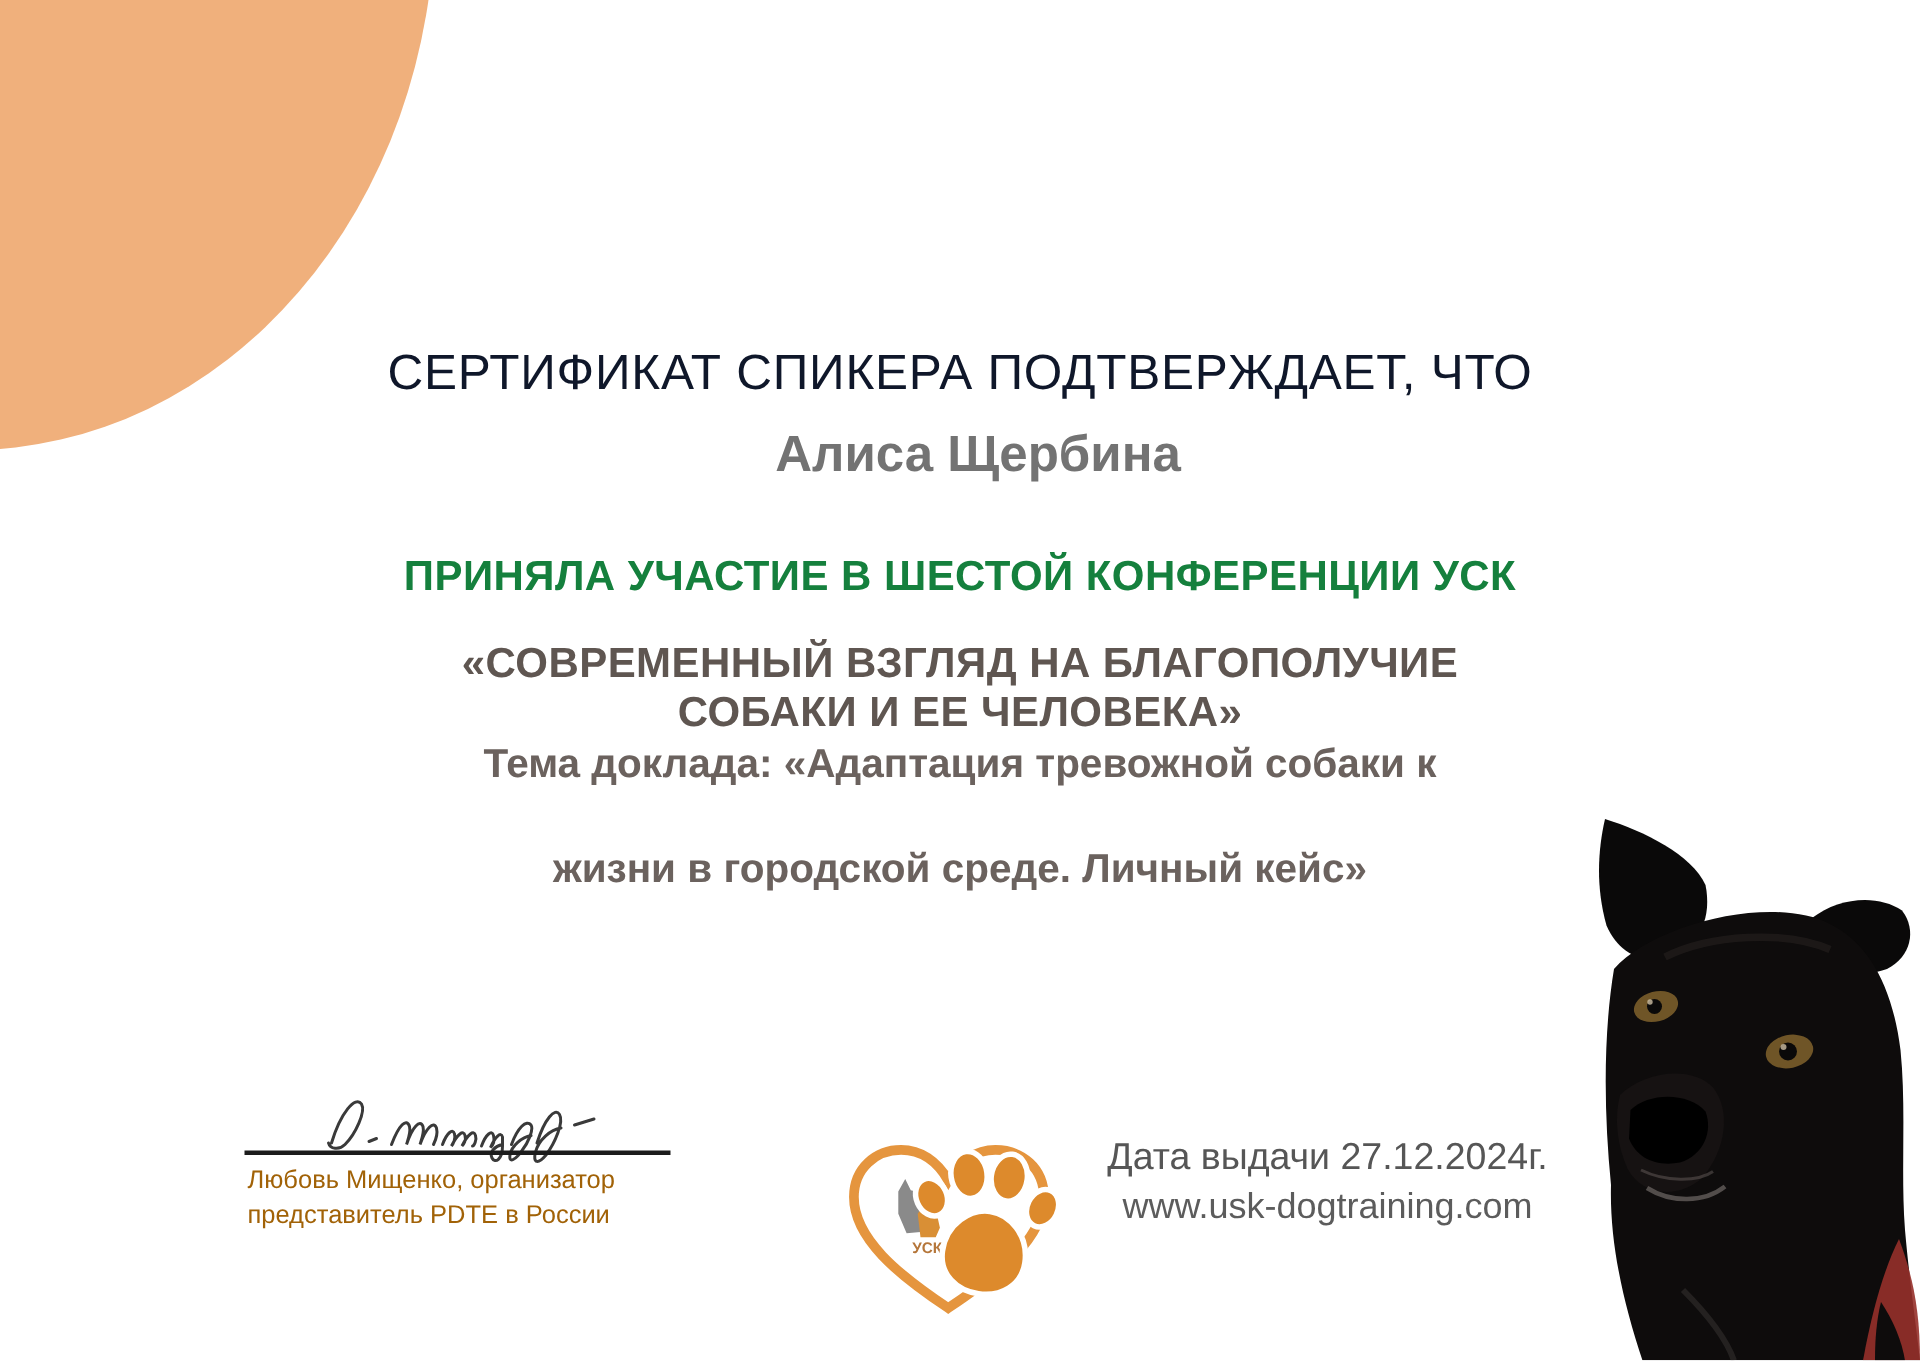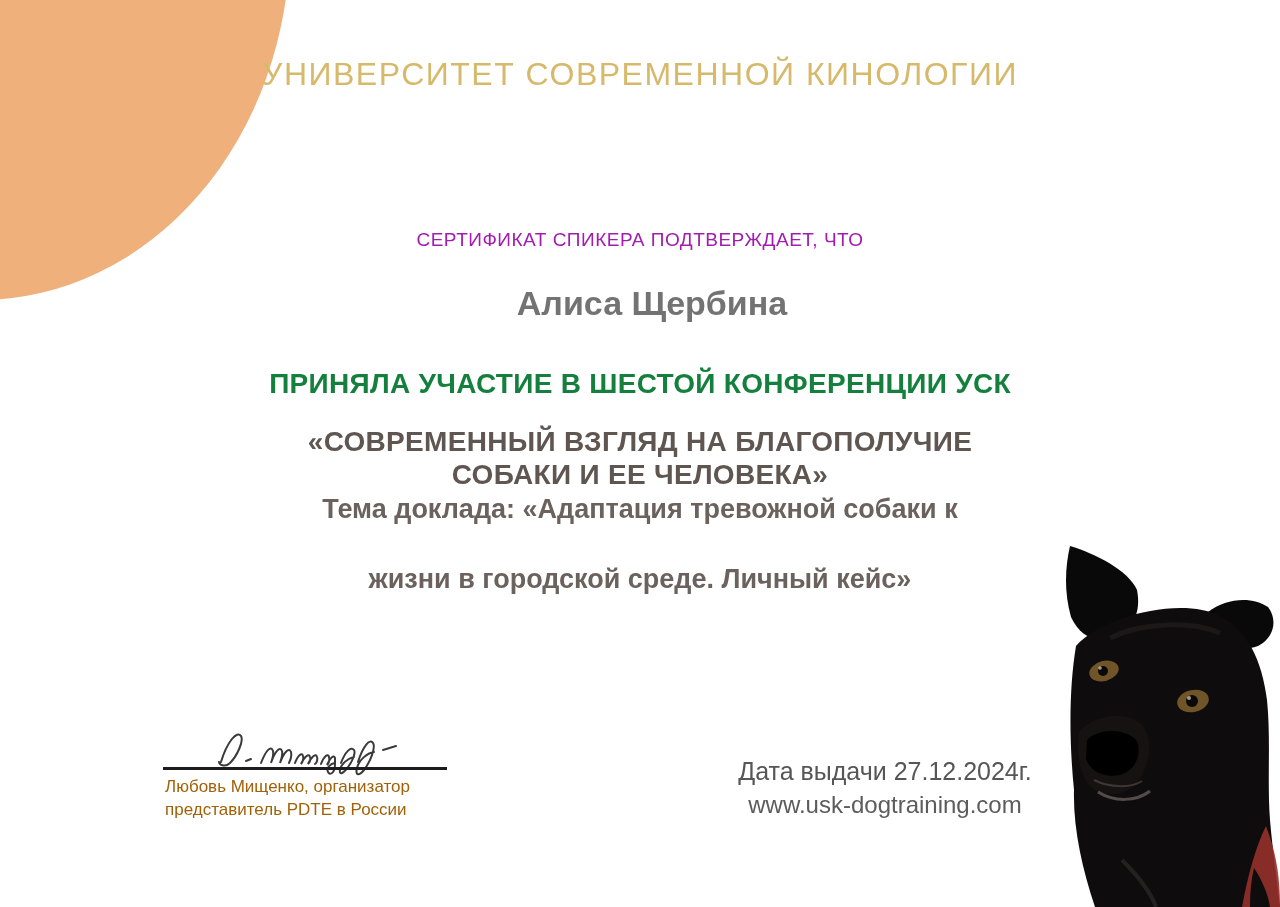--- a/index.html
+++ b/index.html
@@ -32,23 +32,23 @@
   }
   .university-title {
     top: 56px;
     font-size: 32px;
     font-weight: 500;
     letter-spacing: 1.5px;
     color: #d6b96a;
   }
   .statement {
     top: 229px;
-    font-size: 19px;
+    font-size: 33px;
     font-weight: 400;
-    color: #a21caf;
+    color: #0f172a;
     letter-spacing: 0.5px;
   }
   .recipient-name {
     top: 284px;
     font-size: 34px;
     font-weight: 700;
     color: #737373;
     padding-left: 12px;
   }
   .participation {
@@ -138,21 +138,20 @@
     height: 379px;
   }
 </style>
 </head>
 <body>
 
 <div class="certificate">
 
   <div class="deco-circle"></div>
 
-  <div class="abs center-text university-title">УНИВЕРСИТЕТ СОВРЕМЕННОЙ КИНОЛОГИИ</div>
 
   <div class="abs center-text statement">СЕРТИФИКАТ СПИКЕРА ПОДТВЕРЖДАЕТ, ЧТО</div>
 
   <div class="abs center-text recipient-name">Алиса Щербина</div>
 
   <div class="abs center-text participation">ПРИНЯЛА УЧАСТИЕ В ШЕСТОЙ КОНФЕРЕНЦИИ УСК</div>
 
   <div class="abs center-text conf-title conf-line1">«СОВРЕМЕННЫЙ ВЗГЛЯД НА БЛАГОПОЛУЧИЕ</div>
   <div class="abs center-text conf-title conf-line2">СОБАКИ И ЕЕ ЧЕЛОВЕКА»</div>
 
@@ -173,20 +172,41 @@
         <path d="M200,32 l13,-4"></path>
       </g>
     </svg>
     <div class="signature-line"></div>
     <div class="signer-info">
       <div>Любовь Мищенко, организатор</div>
       <div>представитель PDTE в России</div>
     </div>
   </div>
 
+  <div class="abs logo-box">
+    <svg viewBox="0 0 160 146" width="148" height="135">
+
+      <path d="M78,132 C42,108 10,82 10,52 C10,31 26,18 44,18 C58,18 70,26 78,40 C86,26 98,18 112,18 C131,18 147,31 147,52 C147,82 114,108 78,132 Z" fill="none" stroke="#e5953e" stroke-width="7"></path>
+
+      <g>
+        <path d="M42,48 l5,-9 4,8 8,2 3,12 -2,16 -12,1 -6,-14 z" fill="#8a8a8a"></path>
+        <path d="M56,64 l4,-6 3,5 7,2 2,9 -3,7 -11,0 z" fill="#d98f35"></path>
+      </g>
+
+      <text x="52" y="92" font-size="11" font-weight="700" fill="#b5763a" font-family="Liberation Sans, sans-serif">УСК</text>
+
+      <g stroke="#ffffff" stroke-width="4" fill="#dd8a2c">
+        <ellipse cx="66" cy="52" rx="11" ry="14" transform="rotate(-24 66 52)"></ellipse>
+        <ellipse cx="93" cy="36" rx="13" ry="17" transform="rotate(-8 93 36)"></ellipse>
+        <ellipse cx="122" cy="38" rx="13" ry="17" transform="rotate(8 122 38)"></ellipse>
+        <ellipse cx="146" cy="60" rx="11" ry="14" transform="rotate(26 146 60)"></ellipse>
+        <path d="M74,95 C74,75 90,62 104,62 C118,62 134,75 134,95 C134,112 120,122 104,122 C88,122 74,112 74,95 Z" transform="rotate(8 104 92)"></path>
+      </g>
+    </svg>
+  </div>
 
   <div class="abs issue-block">
     <div class="issue-date">Дата выдачи 27.12.2024г.</div>
     <div class="issue-site">www.usk-dogtraining.com</div>
   </div>
 
   <div class="abs dog-box">
     <svg viewBox="0 0 240 379" width="240" height="379">
 
       <path d="M30,18 C56,26 88,42 97,62 C101,82 95,102 72,110 C54,115 39,107 31,89 C24,64 25,40 30,18 Z" fill="#0a0909"></path>

